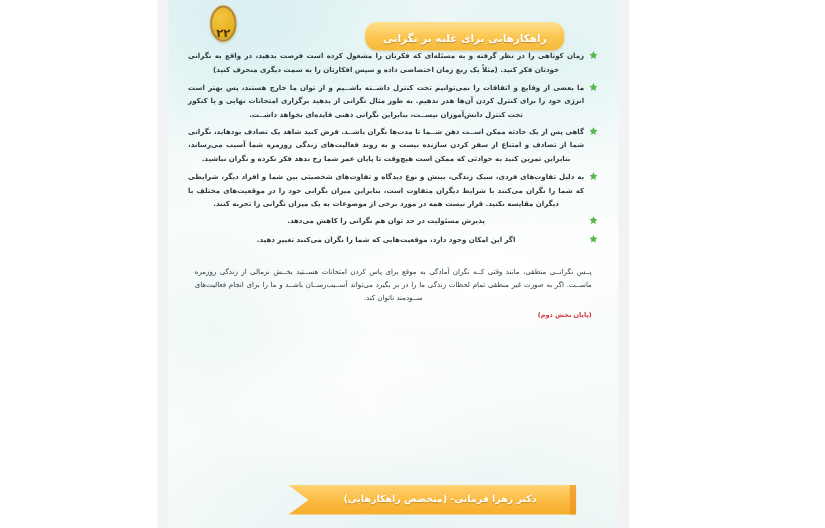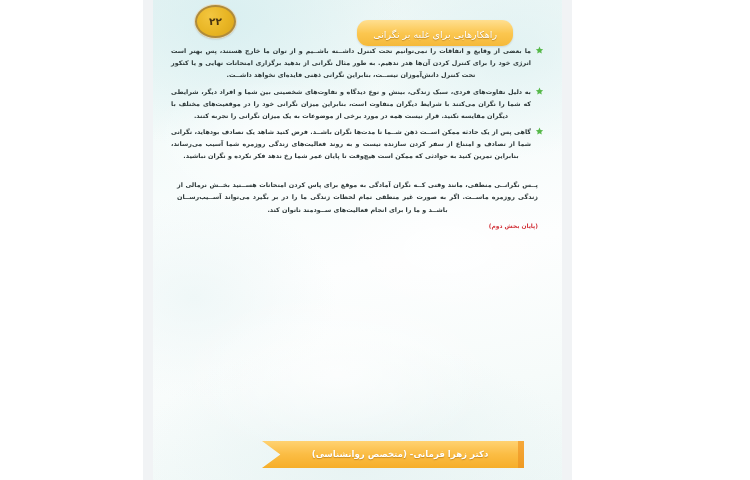--- a/index.html
+++ b/index.html
@@ -67,29 +67,29 @@
     position: relative;
     z-index: 2;
     width: 100%;
     height: 100%;
   }
 
   
   .page-medallion {
     position: absolute;
     top: 5px;
-    right: 326px;
-    width: 41px;
+    right: 347px;
+    width: 24px;
     height: 33px;
     border-radius: 50%;
     background: radial-gradient(circle at 36% 30%, #f3c63f 0%, #e8b524 55%, #d9a41a 100%);
     border: 2.2px solid #b08b3a;
     box-shadow: 0 0 0 1px #e7dcc0, 0 1px 2px rgba(0,0,0,0.28);
     display: flex;
-    align-items: center;
+    align-items: flex-end;
     justify-content: center;
     box-sizing: border-box;
   }
   .page-medallion span {
     font-size: 10.5px;
     font-weight: bold;
     color: #4a3410;
     letter-spacing: 0.5px;
     line-height: 1;
   }
@@ -100,21 +100,21 @@
     right: 49px;
     background: linear-gradient(180deg, #ffd878 0%, #fcc council 0%, #fbc council 0%);
     background: linear-gradient(180deg, #ffdc86 0%, #fcc council 50%, #f7bb3c 100%);
     background: linear-gradient(180deg, #ffdf90 0%, #fbc64f 52%, #f5b93a 100%);
     border-radius: 11px;
     padding: 3px 16px 4px 16px;
     box-shadow: 0 1px 2px rgba(0,0,0,0.12);
   }
   .title-banner span {
     font-size: 9.5px;
-    font-weight: normal;
+    font-weight: bold;
     color: #ffffff;
     text-shadow: 0 1px 1px rgba(140,90,10,0.55);
     white-space: nowrap;
     line-height: 1.2;
   }
 
   
   .content {
     position: absolute;
     top: 45px;
@@ -150,21 +150,21 @@
     font-weight: bold;
     letter-spacing: 0.05px;
   }
 
   .closing-paragraph {
     font-size: 6.4px;
     line-height: 1.9;
     color: #2f3a3a;
     text-align: justify;
     text-align-last: center;
-    font-weight: bold;
+    font-weight: normal;
     margin: 17px 6px 0 6px;
   }
 
   .end-note {
     margin-top: 7px;
     margin-right: 6px;
     font-size: 5.9px;
     font-weight: bold;
     color: #d2333a;
     text-align: right;
@@ -218,59 +218,83 @@
       <div class="page-medallion">
         <span>۲۲</span>
       </div>
 
       <div class="title-banner">
         <span>راهکارهایی برای غلبه بر نگرانی</span>
       </div>
 
       <div class="content">
 
+        <div class="bullet-item">
+          <span class="star-icon">
+            <svg viewBox="0 0 24 24" fill="currentColor">
+                <path d="M12 1.5l2.9 6.3 6.9.8-5.1 4.7 1.4 6.8L12 16.7 5.9 20.1l1.4-6.8L2.2 8.6l6.9-.8z"></path>
+              </svg>
+          </span>
+          <div class="bullet-text">زمان کوتاهی را در نظر گرفته و به مسئله‌ای که فکرتان را مشغول کرده است فرصت بدهید، در واقع به نگرانی خودتان فکر کنید. (مثلاً یک ربع زمان اختصاصی داده و سپس افکارتان را به سمت دیگری منحرف کنید)</div>
+        </div>
 
 
 
         <div class="bullet-item">
           <span class="star-icon">
             <svg viewBox="0 0 24 24" fill="currentColor">
                 <path d="M12 1.5l2.9 6.3 6.9.8-5.1 4.7 1.4 6.8L12 16.7 5.9 20.1l1.4-6.8L2.2 8.6l6.9-.8z"></path>
               </svg>
           </span>
           <div class="bullet-text">ما بعضی از وقایع و اتفاقات را نمی‌توانیم تحت کنترل داشــته باشــیم و از توان ما خارج هستند، پس بهتر است انرژی خود را برای کنترل کردن آن‌ها هدر ندهیم. به طور مثال نگرانی از بدهید برگزاری امتحانات نهایی و یا کنکور تحت کنترل دانش‌آموزان نیســت، بنابراین نگرانی ذهنی فایده‌ای نخواهد داشــت.</div>
         </div>
 
         <div class="bullet-item">
           <span class="star-icon">
             <svg viewBox="0 0 24 24" fill="currentColor">
                 <path d="M12 1.5l2.9 6.3 6.9.8-5.1 4.7 1.4 6.8L12 16.7 5.9 20.1l1.4-6.8L2.2 8.6l6.9-.8z"></path>
               </svg>
           </span>
+          <div class="bullet-text">گاهی پس از یک حادثه ممکن اســت ذهن شــما تا مدت‌ها نگران باشــد. فرض کنید شاهد یک تصادف بودها‌ید، نگرانی شما از تصادف و امتناع از سفر کردن سازنده نیست و به روند فعالیت‌های زندگی روزمره شما آسیب می‌رساند، بنابراین تمرین کنید به حوادثی که ممکن است هیچ‌وقت تا پایان عمر شما رخ ندهد فکر نکرده و نگران نباشید.</div>
+        </div>
+
+        <div class="bullet-item">
+          <span class="star-icon">
+            <svg viewBox="0 0 24 24" fill="currentColor">
+                <path d="M12 1.5l2.9 6.3 6.9.8-5.1 4.7 1.4 6.8L12 16.7 5.9 20.1l1.4-6.8L2.2 8.6l6.9-.8z"></path>
+              </svg>
+          </span>
           <div class="bullet-text">به دلیل تفاوت‌های فردی، سبک زندگی، بینش و نوع دیدگاه و تفاوت‌های شخصیتی بین شما و افراد دیگر، شرایطی که شما را نگران می‌کنند با شرایط دیگران متفاوت است، بنابراین میزان نگرانی خود را در موقعیت‌های مختلف با دیگران مقایسه نکنید. قرار نیست همه در مورد برخی از موضوعات به یک میزان نگرانی را تجربه کنند.</div>
         </div>
 
-        <div class="bullet-item">
-          <span class="star-icon">
-            <svg viewBox="0 0 24 24" fill="currentColor">
-                <path d="M12 1.5l2.9 6.3 6.9.8-5.1 4.7 1.4 6.8L12 16.7 5.9 20.1l1.4-6.8L2.2 8.6l6.9-.8z"></path>
-              </svg>
-          </span>
-          <div class="bullet-text">گاهی پس از یک حادثه ممکن اســت ذهن شــما تا مدت‌ها نگران باشــد. فرض کنید شاهد یک تصادف بودها‌ید، نگرانی شما از تصادف و امتناع از سفر کردن سازنده نیست و به روند فعالیت‌های زندگی روزمره شما آسیب می‌رساند، بنابراین تمرین کنید به حوادثی که ممکن است هیچ‌وقت تا پایان عمر شما رخ ندهد فکر نکرده و نگران نباشید.</div>
-        </div>
-
-
-
-
+
+
+        <div class="bullet-item">
+          <span class="star-icon">
+            <svg viewBox="0 0 24 24" fill="currentColor">
+                <path d="M12 1.5l2.9 6.3 6.9.8-5.1 4.7 1.4 6.8L12 16.7 5.9 20.1l1.4-6.8L2.2 8.6l6.9-.8z"></path>
+              </svg>
+          </span>
+          <div class="bullet-text">پذیرش مسئولیت در حد توان هم نگرانی را کاهش می‌دهد.</div>
+        </div>
+
+        <div class="bullet-item">
+          <span class="star-icon">
+            <svg viewBox="0 0 24 24" fill="currentColor">
+                <path d="M12 1.5l2.9 6.3 6.9.8-5.1 4.7 1.4 6.8L12 16.7 5.9 20.1l1.4-6.8L2.2 8.6l6.9-.8z"></path>
+              </svg>
+          </span>
+          <div class="bullet-text">اگر این امکان وجود دارد، موقعیت‌هایی که شما را نگران می‌کنند تغییر دهید.</div>
+        </div>
 
         <div class="closing-paragraph">پــس نگرانــی منطقی، مانند وقتی کــه نگران آمادگی به موقع برای پاس کردن امتحانات هســتید بخــش نرمالی از زندگی روزمره ماســت. اگر به صورت غیر منطقی تمام لحظات زندگی ما را در بر بگیرد می‌تواند آســیب‌رســان باشــد و ما را برای انجام فعالیت‌های ســودمند ناتوان کند.</div>
 
         <div class="end-note">(پایان بخش دوم)</div>
 
       </div>
 
       <div class="author-ribbon">
-        <span>دکتر زهرا فرمانی- (متخصص روانشناسی)</span>
+        <span>دکتر زهرا فرمانی- (متخصص راهکارهایی)</span>
       </div>
 
     </div>
   </div>
 </div>
 
 </body></html>

